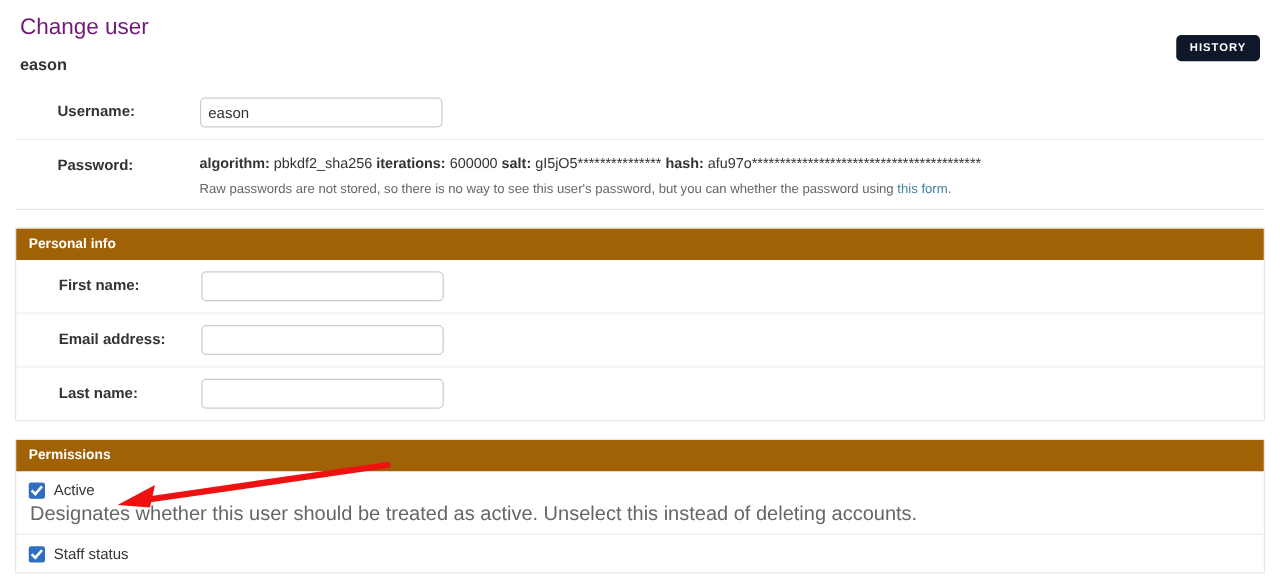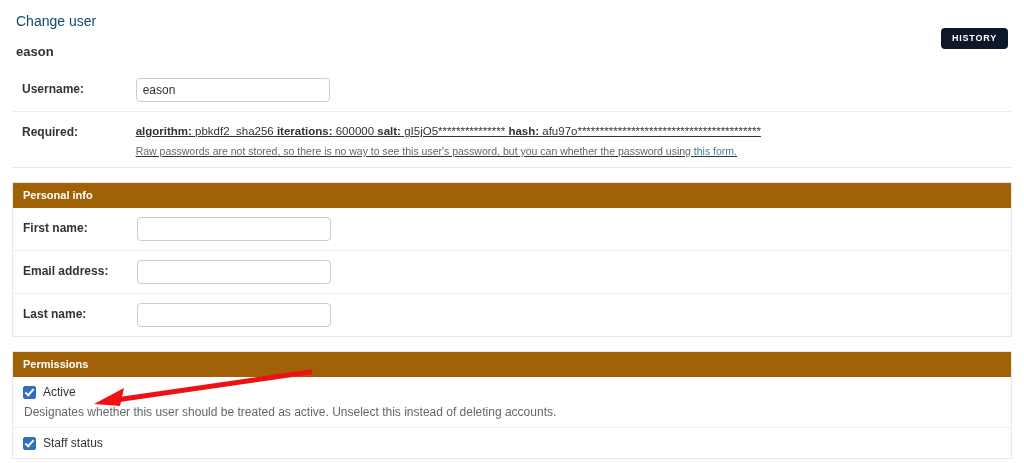--- a/index.html
+++ b/index.html
@@ -17,23 +17,23 @@
   }
   .page {
     position: relative;
     width: 1024px;
     height: 463px;
   }
   .page-header {
     padding: 10px 16px 4px 16px;
   }
   .page-title {
-    font-size: 14px;
+    font-size: 18px;
     font-weight: normal;
-    color: #0c4a6e;
+    color: #701a75;
     margin: 0;
     line-height: 22px;
   }
   .object-name {
     font-size: 13px;
     font-weight: bold;
     color: #333333;
     margin: 8px 0 0 16px;
   }
   .history-button {
@@ -73,20 +73,21 @@
     border-bottom: none;
   }
   .form-row .label {
     display: inline-block;
     width: 110px;
     vertical-align: top;
     font-weight: bold;
     font-size: 12px;
     color: #333333;
     padding-top: 4px;
+    margin-left: 24px;
   }
   .form-row .field {
     display: inline-block;
     vertical-align: top;
   }
   input[type="text"] {
     width: 180px;
     padding: 4px 6px;
     border: 1px solid #cccccc;
     border-radius: 4px;
@@ -148,21 +149,21 @@
     border: solid #ffffff;
     border-width: 0 2px 2px 0;
     transform: rotate(42deg);
   }
   .cb-label {
     font-size: 12px;
     color: #333333;
     font-weight: normal;
   }
   .cb-help {
-    font-size: 12px;
+    font-size: 16px;
     color: #666666;
     margin-top: 6px;
     margin-left: 1px;
     line-height: 14px;
   }
   .arrow-overlay {
     position: absolute;
     left: 88px;
     top: 368px;
     width: 230px;
@@ -187,22 +188,22 @@
   <div class="module" style="margin-top:10px; border-top:none; border-left:none; border-right:none;">
 
     <div class="form-row">
       <span class="label">Username:</span>
       <span class="field">
         <input type="text" value="eason" style="">
       </span>
     </div>
 
     <div class="form-row">
-      <span class="label">Required:</span>
-      <span class="field" style="max-width:860px;text-decoration:underline;">
+      <span class="label">Password:</span>
+      <span class="field" style="max-width:860px;">
         <div class="readonly-value">
           <strong>algorithm:</strong>
           <span>pbkdf2_sha256</span>
           <strong>iterations:</strong>
           <span>600000</span>
           <strong>salt:</strong>
           <span>gI5jO5***************</span>
           <strong>hash:</strong>
           <span>afu97o*****************************************</span>
         </div>

